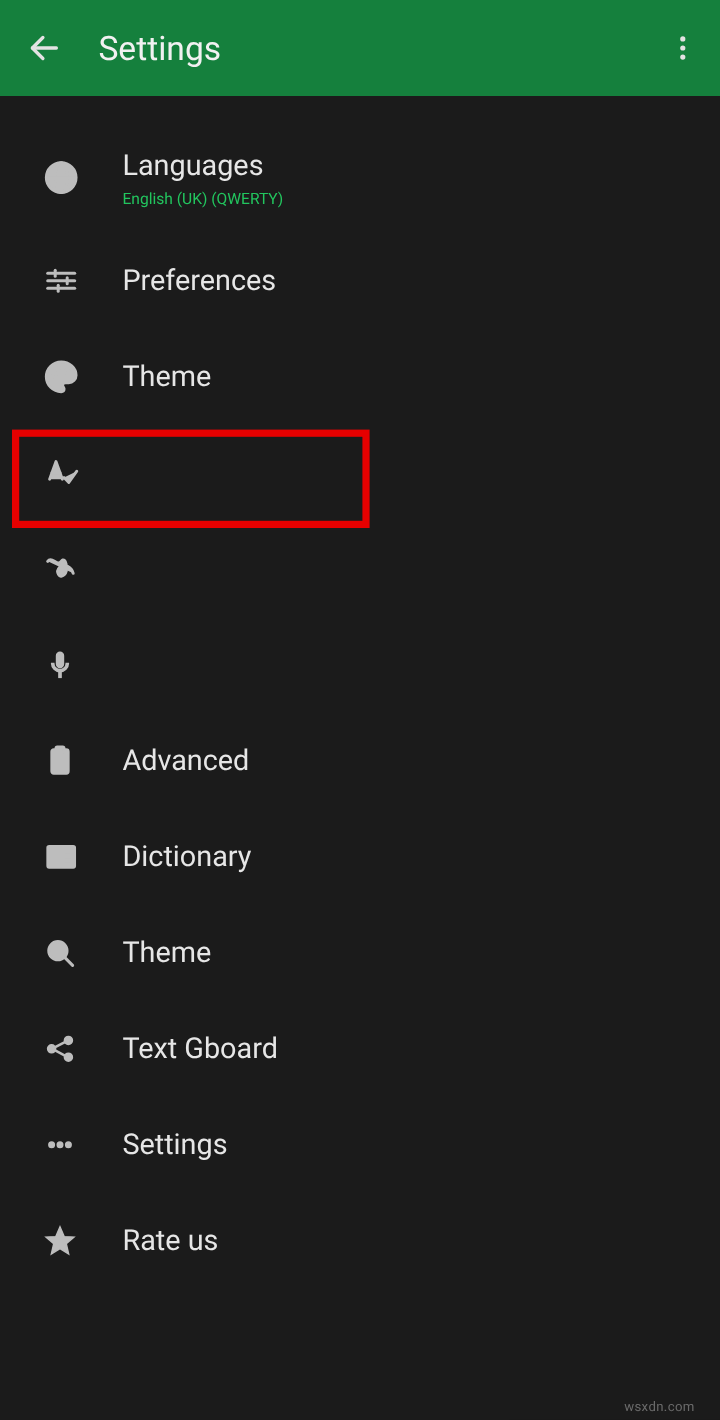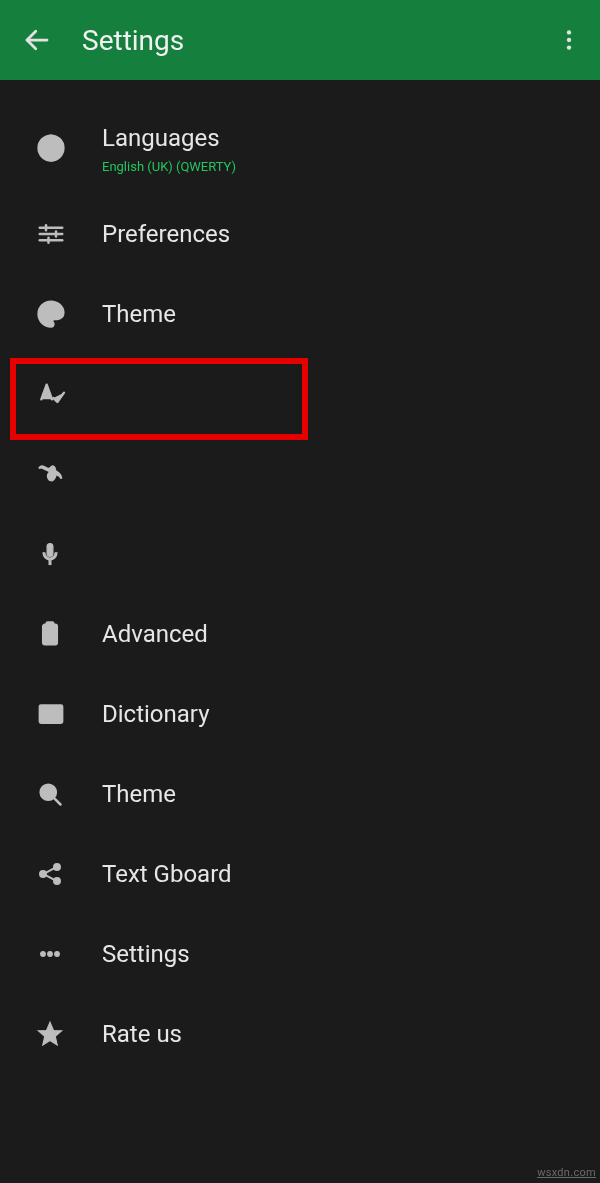--- a/index.html
+++ b/index.html
@@ -46,26 +46,25 @@
     position: absolute;
     left: 10px;
     top: 358px;
     width: 298px;
     height: 82px;
     border: 6px solid #e60000;
     pointer-events: none;
   }
   .watermark {
     position: absolute;
-    right: 4px;
+    right: 21px;
     bottom: 4px;
     font-size: 11px;
     color: #6a6a6a;
     letter-spacing: 0.3px;
-    text-decoration: underline;
   }
 </style>
 </head>
 <body>
 
 <div class="appbar">
   <div class="back">
     <svg width="30" height="30" viewBox="0 0 24 24" fill="none" stroke="#e3e3e3" stroke-width="2.2" stroke-linecap="round" stroke-linejoin="round">
         <line x1="20" y1="12" x2="4" y2="12"></line>
         <polyline points="11 5 4 12 11 19"></polyline>

